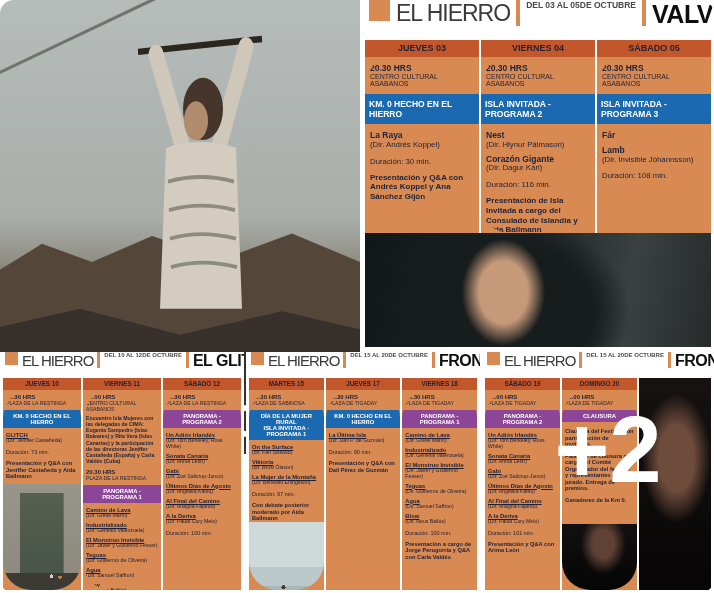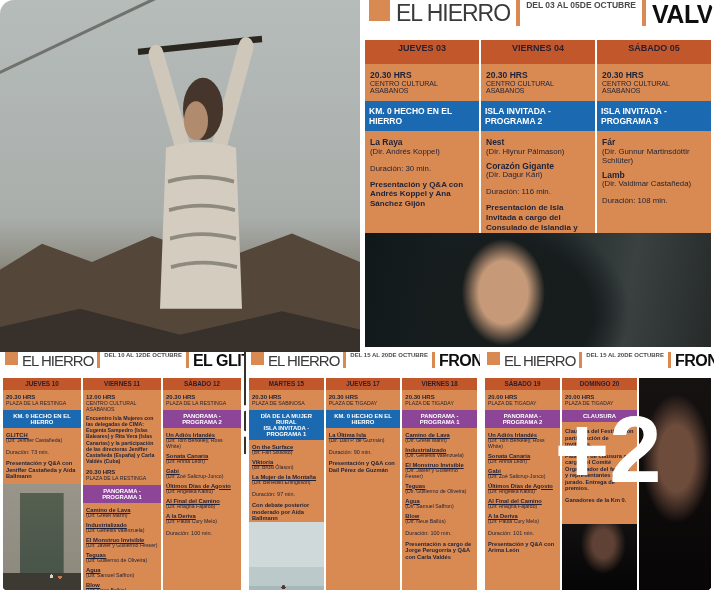--- a/index.html
+++ b/index.html
@@ -31,23 +31,23 @@
   .loc{font-weight:bold;color:#0e0e0e;letter-spacing:-0.5px;white-space:nowrap;}
   .lg .loc{font-size:25px;}
   .sm .loc{font-size:16px;}
 
   
   .cols{display:flex;gap:2px;padding:0 3px;flex:0 0 auto;}
   .lg .cols{height:193px;}
   .sm .cols{height:212px;margin-bottom:3px;}
   .col{flex:1 1 0;display:flex;flex-direction:column;background:#d98a52;min-width:0;}
   .daybar{background:#c2572c;color:#241f33;font-weight:bold;text-align:center;flex:0 0 auto;}
-  .lg .daybar{font-size:9px;line-height:17px;height:24px;}
+  .lg .daybar{font-size:9px;line-height:17px;height:17px;}
   .sm .daybar{font-size:6.3px;line-height:12px;height:12px;}
-  .cbody{flex:1 1 auto;display:flex;flex-direction:column;color:#1e2138;overflow:hidden;}
+  .cbody{flex:1 1 auto;display:flex;flex-direction:column;color:#1e2138;overflow:hidden;border-radius:28px;}
   .lg .cbody{padding:6px 5px 6px;}
   .sm .cbody{padding:4px 3px 4px;}
   .time .t{font-weight:bold;}
   .lg .time .t{font-size:8.5px;}
   .sm .time .t{font-size:6px;}
   .lg .time .v{font-size:7px;}
   .sm .time .v{font-size:5.2px;}
   .sm .time{margin-top:5px;}
   .banner{color:#fff;font-weight:bold;}
   .banner.blue{background:#1b6ab1;}
@@ -186,25 +186,24 @@
             <div class="cbody">
               <div class="time">
                 <div class="t">20.30 HRS</div>
                 <div class="v">CENTRO CULTURAL ASABANOS</div>
               </div>
               <div class="banner blue">
                 <div class="bl">ISLA INVITADA - PROGRAMA 3</div>
               </div>
               <div class="film">
                 <div class="ft">Fár</div>
-                <div class="fd">(Dir. Gunnur Martinsdóttir Schlüter)</div>
               </div>
               <div class="film">
                 <div class="ft">Lamb</div>
-                <div class="fd">(Dir. Valdimar Castañeda)</div>
+                <div class="fd">(Dir. Invisible Jóhannsson)</div>
               </div>
               <div class="plain">Duración: 108 min.</div>
             </div>
           </div>
         </div>
       <div class="photo-man"></div>
     </div>
 
     <div class="panel sched sm" id="p-elpinar">
       <div class="shead">

